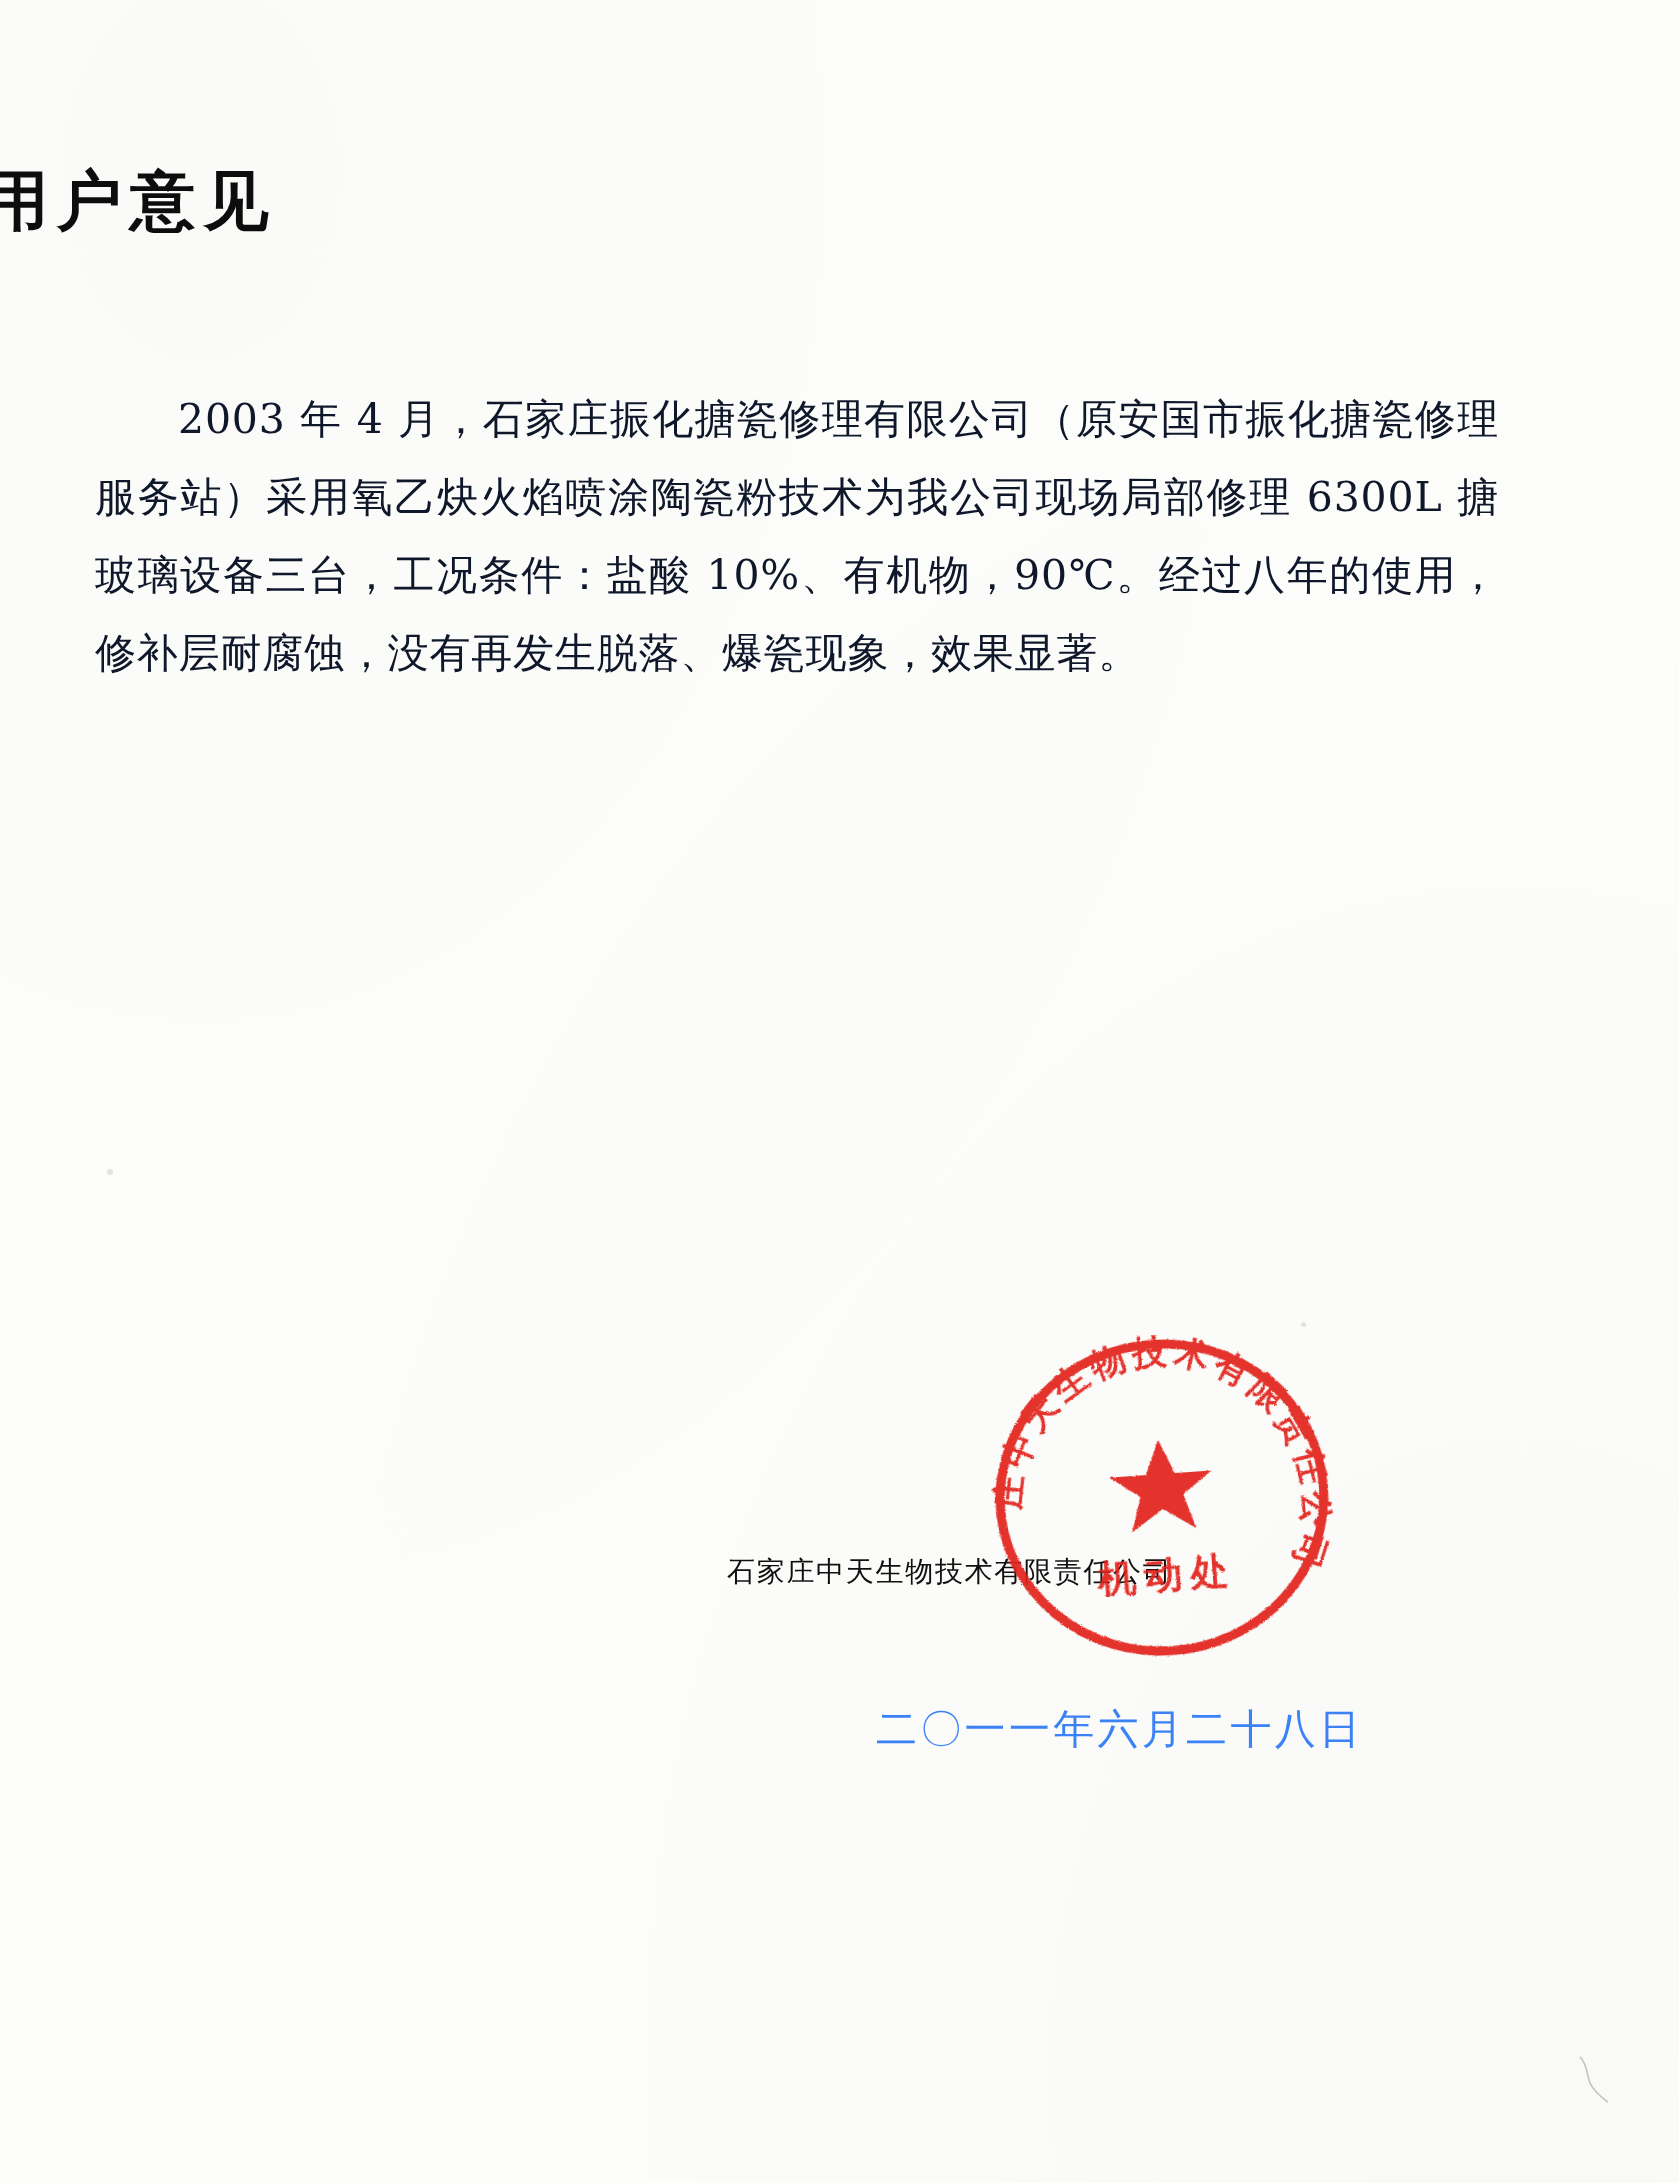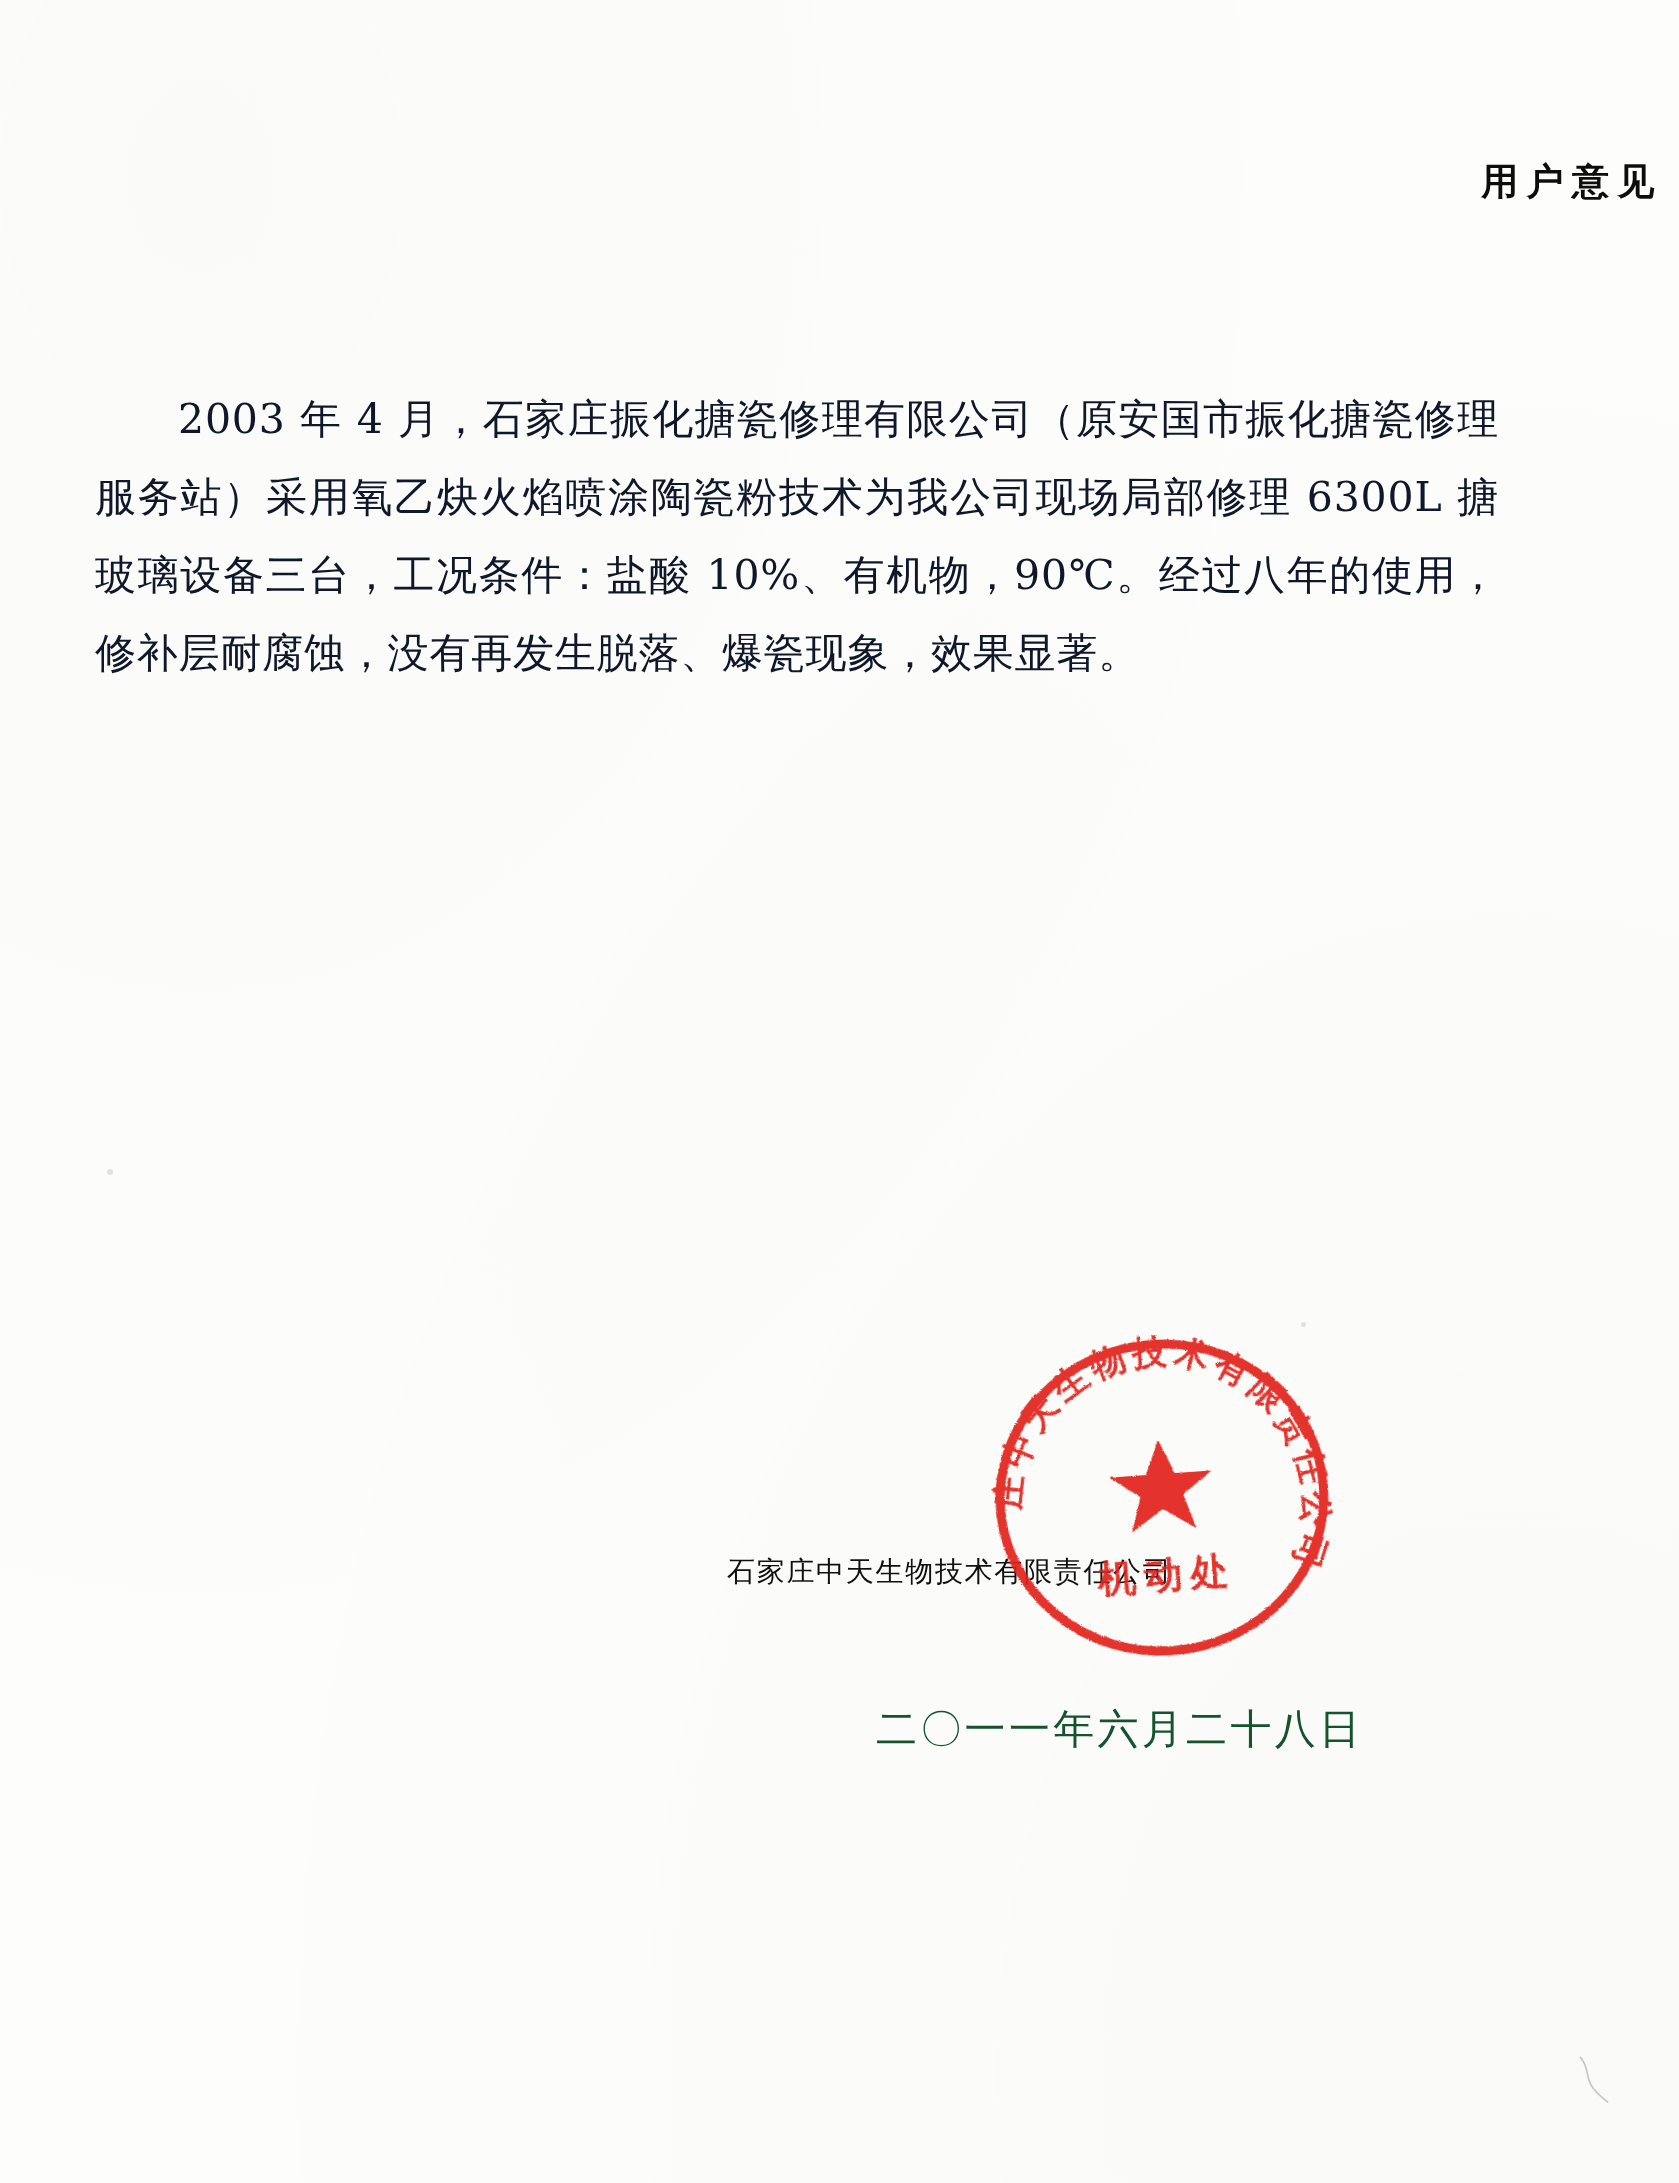--- a/index.html
+++ b/index.html
@@ -29,24 +29,24 @@
       radial-gradient(ellipse at 12% 8%, rgba(0,0,0,0.012), rgba(0,0,0,0) 60%),
       radial-gradient(ellipse at 90% 95%, rgba(0,0,0,0.015), rgba(0,0,0,0) 65%);
     pointer-events: none;
   }
 
   .doc-title {
     position: absolute;
     top: 157px;
     left: 0;
     width: 100%;
-    text-align: right;
+    text-align: left;
     font-family: "DejaVu Sans", "Liberation Sans", sans-serif;
     font-weight: bold;
-    font-size: 37px;
+    font-size: 65px;
     letter-spacing: 8.3px;
     color: #0d0d0d;
   }
   
   .title-inner {
     display: inline-block;
     transform: translateX(-16.5px);
   }
 
   .body-text {
@@ -80,21 +80,21 @@
     letter-spacing: 1.7px;
     color: #101010;
     white-space: nowrap;
   }
   .date-line {
     position: absolute;
     top: 149px;
     left: 876px;
     font-size: 41px;
     letter-spacing: 3.3px;
-    color: #14532d;
+    color: #3b82f6;
     white-space: nowrap;
   }
 
   
   .stamp {
     position: absolute;
     left: 976px;
     top: 1320px;
     width: 372px;
     height: 355px;

